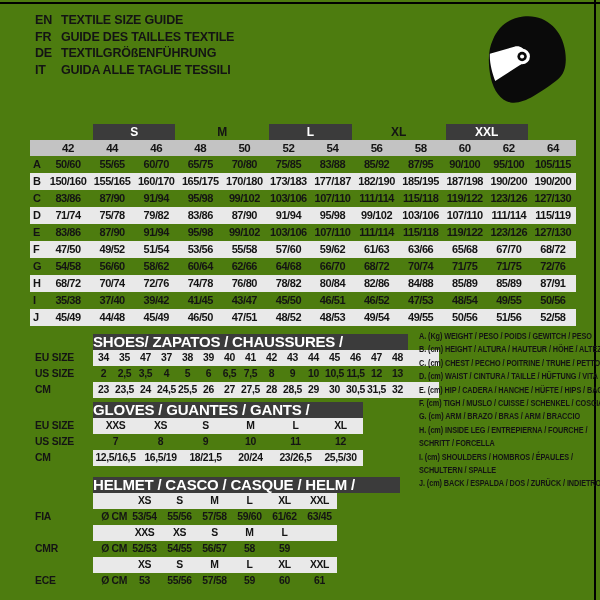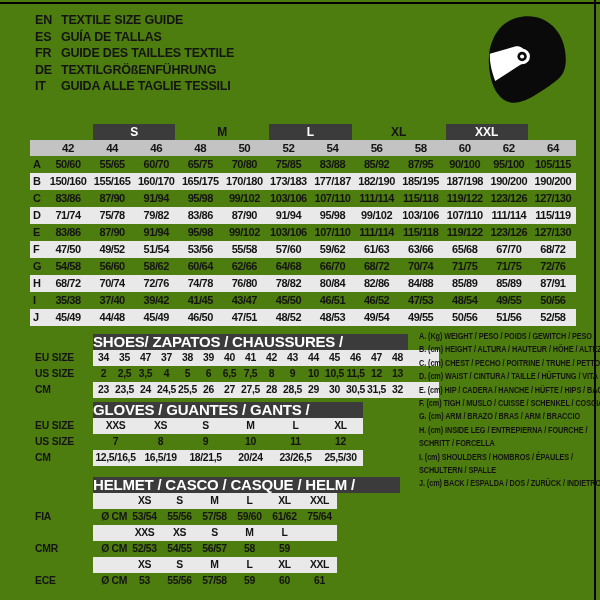--- a/index.html
+++ b/index.html
@@ -64,24 +64,20 @@
 <div class="sheet">
   <div class="frame-top"></div>
   <div class="frame-right"></div>
 
   <div class="lang-block">
     <div class="lang-row">
       <span class="lang-code">EN</span>
       <span class="lang-label">TEXTILE SIZE GUIDE</span>
     </div>
     <div class="lang-row">
-      <span class="lang-code">ES</span>
-      <span class="lang-label">GUÍA DE TALLAS</span>
-    </div>
-    <div class="lang-row">
       <span class="lang-code">FR</span>
       <span class="lang-label">GUIDE DES TAILLES TEXTILE</span>
     </div>
     <div class="lang-row">
       <span class="lang-code">DE</span>
       <span class="lang-label">TEXTILGRÖßENFÜHRUNG</span>
     </div>
     <div class="lang-row">
       <span class="lang-code">IT</span>
       <span class="lang-label">GUIDA ALLE TAGLIE TESSILI</span>
@@ -406,21 +402,21 @@
         </div>
         <div class="sub-row">
           <div class="sub-label">FIA</div>
           <div class="sub-vals">
             <div class="sv sv-prefix">Ø CM</div>
             <div class="sv">53/54</div>
             <div class="sv">55/56</div>
             <div class="sv">57/58</div>
             <div class="sv">59/60</div>
             <div class="sv">61/62</div>
-            <div class="sv">75/64</div>
+            <div class="sv">63/45</div>
           </div>
         </div>
         <div class="sub-row">
           <div class="sub-label"></div>
           <div class="sub-vals shade">
             <div class="sv sv-prefix"></div>
             <div class="sv">XXS</div>
             <div class="sv">XS</div>
             <div class="sv">S</div>
             <div class="sv">M</div>

